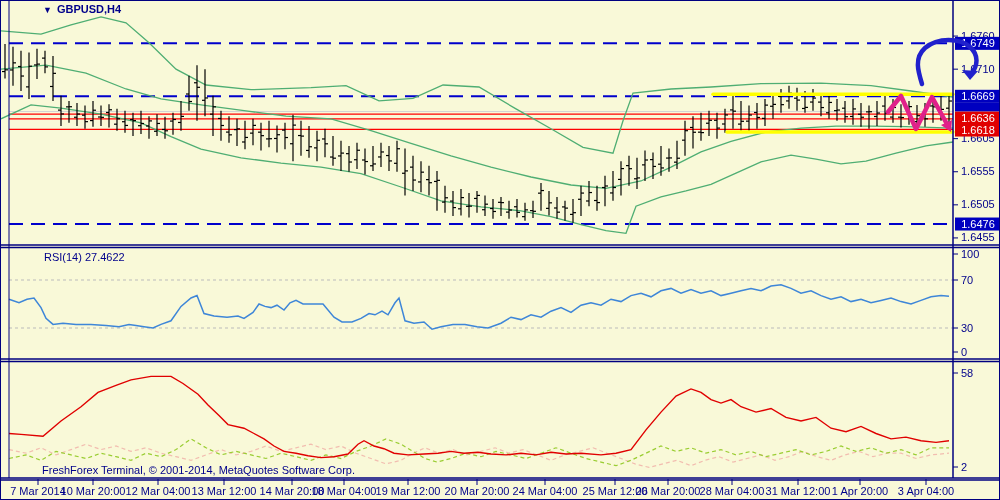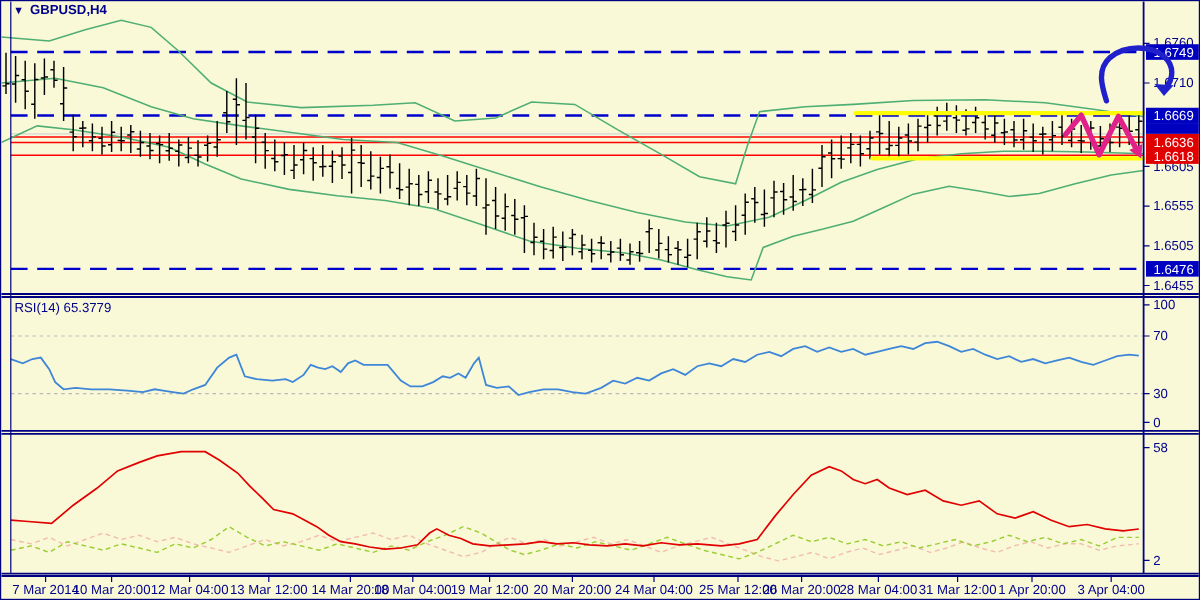--- a/index.html
+++ b/index.html
@@ -1,19 +1,19 @@
 <!DOCTYPE html>
 <html><head>
 <meta charset="utf-8">
 <style>
   html,body{margin:0;padding:0;background:#888;}
   #terminal{position:relative;width:1000px;height:500px;background:#F9F9D8;overflow:hidden;
             font-family:"Liberation Sans",sans-serif;border:1px solid #000080;box-sizing:border-box;}
   #chart{position:absolute;left:0;top:0;z-index:1;}
-  .lbl{position:absolute;z-index:2;color:#00008B;font-size:11px;white-space:nowrap;}
+  .lbl{position:absolute;z-index:2;color:#00008B;font-size:11px;white-space:nowrap;padding-left:32px;}
   #title{left:10px;top:2px;font-weight:700;}
   #title .tri{display:inline-block;margin-right:5px;font-size:9px;}
   #rsi-label{left:11px;top:250px;}
   #adx-label{left:11px;top:364px;}
   #copyright{left:9px;top:463px;}
   svg text{font-family:"Liberation Sans",sans-serif;}
 </style>
 </head>
 <body>
 
@@ -704,14 +704,15 @@
       <line x1="859" y1="478" x2="859" y2="484" stroke="#000080" stroke-width="1"></line>
       <text x="859" y="494" font-size="11" text-anchor="middle" fill="#00008B">1 Apr 20:00</text>
       <line x1="925" y1="478" x2="925" y2="484" stroke="#000080" stroke-width="1"></line>
       <text x="925" y="494" font-size="11" text-anchor="middle" fill="#00008B">3 Apr 04:00</text>
       <path d="M 921,83 C 917,70 913,57 924,47 C 937,36 959,37 969,46 C 978,54 977,65 970,73" fill="none" stroke="#2121CC" stroke-width="4.5" stroke-linecap="round"></path>
       <polygon points="969,79 961,69 977,70" fill="#2121CC"></polygon>
       <polyline points="887,111 900,95 915,128 931,96 947,125" fill="none" stroke="#E0218A" stroke-width="4.5" stroke-linejoin="round" stroke-linecap="round"></polyline>
       <polygon points="950,131 940,124 951,119" fill="#E0218A"></polygon>
     </svg>
   <div class="lbl" id="title"><span class="tri">▼</span><span>GBPUSD,H4</span></div>
-  <div class="lbl" id="rsi-label">RSI(14) 65.3779</div>
+  <div class="lbl" id="rsi-label">RSI(14) 27.4622</div>
+  <div class="lbl" id="copyright">FreshForex Terminal, © 2001-2014, MetaQuotes Software Corp.</div>
 </div>
 
 </body></html>

